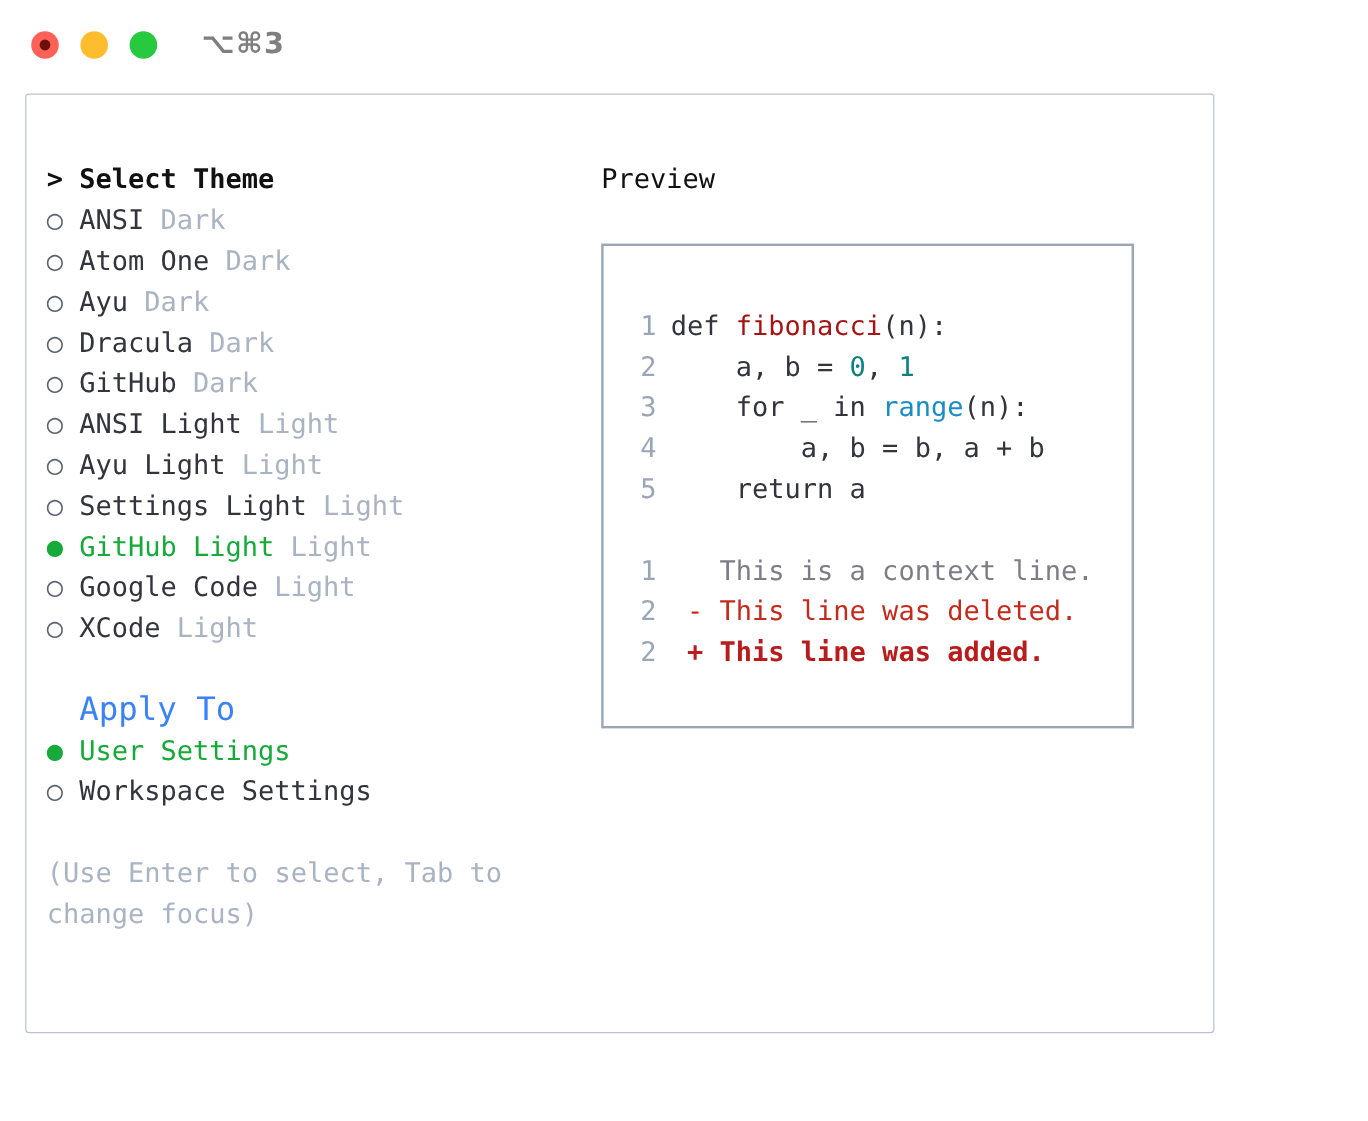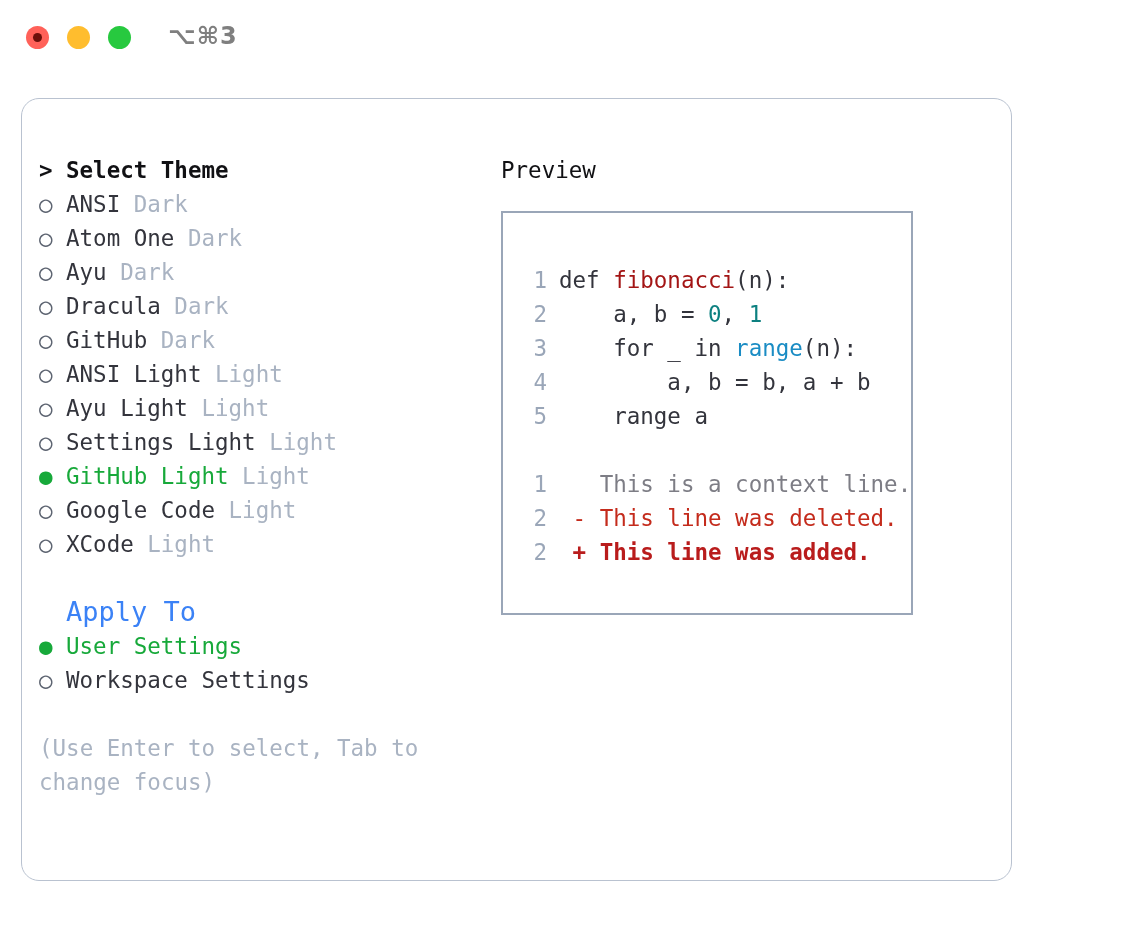--- a/index.html
+++ b/index.html
@@ -68,25 +68,25 @@
     font-weight: bold;
     letter-spacing: 1px;
     color: #7f7f7f;
     white-space: nowrap;
   }
 
   
   .card {
     position: absolute;
     left: 21px;
-    top: 98px;
+    top: 78px;
     width: 991px;
     height: 783px;
     border: 1.6px solid #b9c2d0;
-    border-radius: 18px;
+    border-radius: 3px;
     background: #ffffff;
     box-sizing: border-box;
   }
 
   
   .left-pane {
     position: absolute;
     left: 17px;
     top: 54px;
     width: 440px;
@@ -149,22 +149,22 @@
   }
   .preview-title {
     font-size: 22.5px;
     font-weight: normal;
     color: #111114;
     line-height: 34px;
     height: 34px;
     white-space: nowrap;
   }
   .preview-box {
-    margin-top: 24px;
-    width: 412px;
+    margin-top: 36px;
+    width: 444px;
     height: 404px;
     border: 2px solid #9aa6b8;
     background: #ffffff;
     box-sizing: border-box;
     position: relative;
   }
   .code {
     position: absolute;
     left: 18px;
     top: 50px;
@@ -247,21 +247,21 @@
     <div class="right-pane">
       <div class="preview-title">Preview</div>
 
       <div class="preview-box">
         <div class="code">
           <div id="code-lines">
               <div class="code-line"><span class="ln">1</span><span class="tok-kw">def </span><span class="tok-fn">fibonacci</span><span class="tok-plain">(n):</span></div>
               <div class="code-line"><span class="ln">2</span><span class="tok-plain">    a, b = </span><span class="tok-num">0</span><span class="tok-plain">, </span><span class="tok-num">1</span></div>
               <div class="code-line"><span class="ln">3</span><span class="tok-kw">    for _ in </span><span class="tok-call">range</span><span class="tok-plain">(n):</span></div>
               <div class="code-line"><span class="ln">4</span><span class="tok-plain">        a, b = b, a + b</span></div>
-              <div class="code-line"><span class="ln">5</span><span class="tok-kw">    range a</span></div>
+              <div class="code-line"><span class="ln">5</span><span class="tok-kw">    return a</span></div>
             </div>
           <div class="blank-line"></div>
           <div id="diff-lines">
               <div class="code-line"><span class="ln">1</span><span class="diff-ctx">   This is a context line.</span></div>
               <div class="code-line"><span class="ln">2</span><span class="diff-del"> - This line was deleted.</span></div>
               <div class="code-line"><span class="ln">2</span><span class="diff-add"> + This line was added.</span></div>
             </div>
         </div>
       </div>
     </div>

